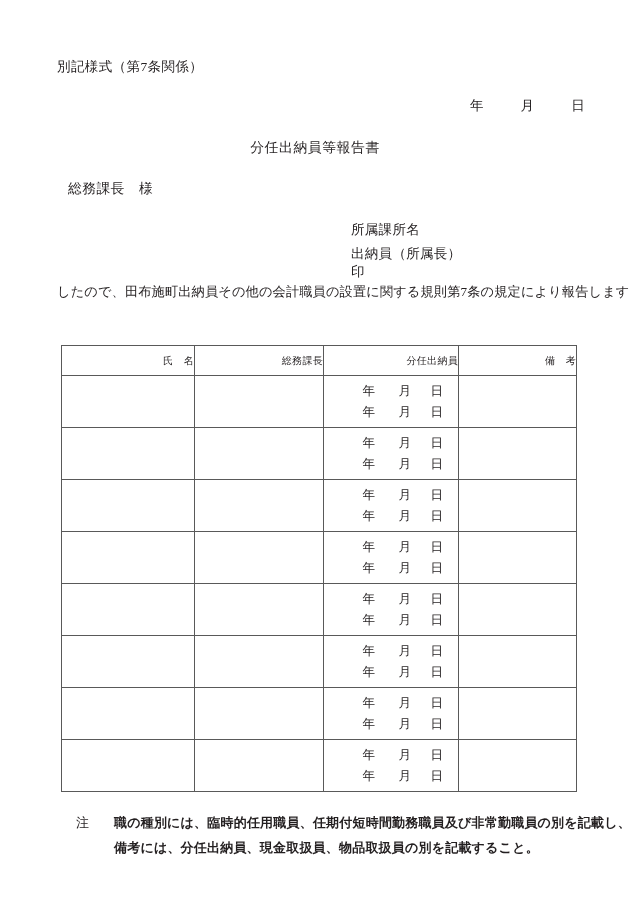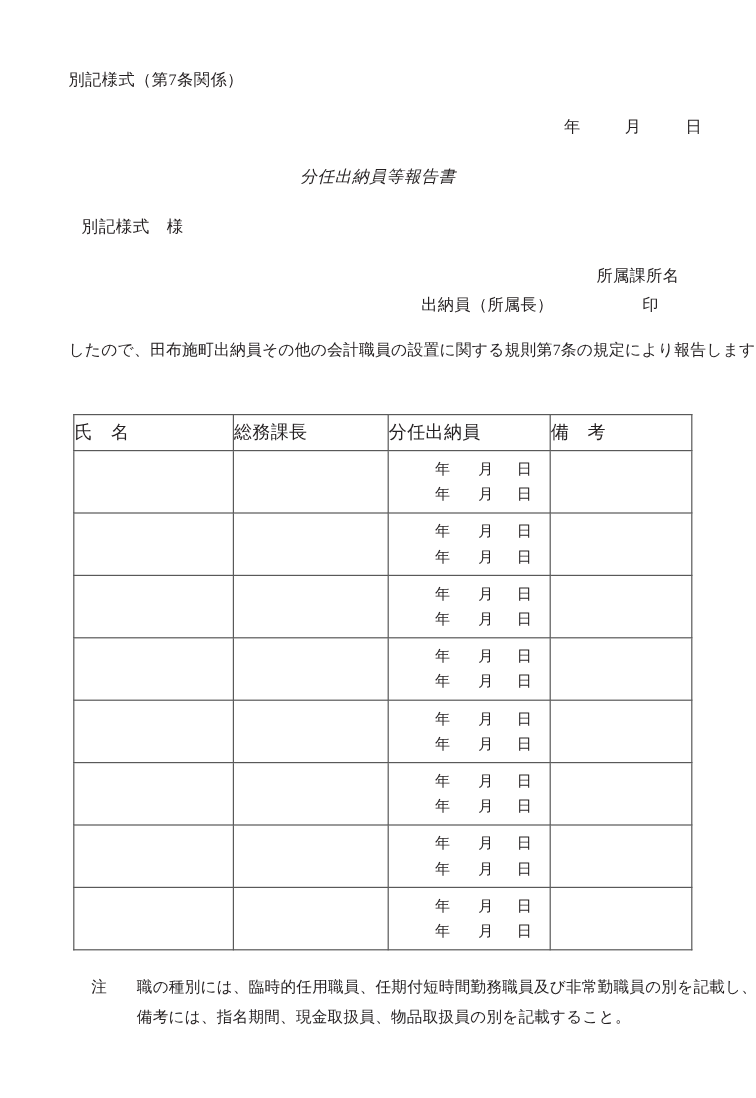--- a/index.html
+++ b/index.html
@@ -47,49 +47,48 @@
 
   
   .doc-title {
     position: absolute;
     left: 0;
     top: 139px;
     width: 630px;
     text-align: center;
     font-size: 13.8px;
     letter-spacing: 0.6px;
-    font-style: italic;
   }
 
   
   .addressee {
     position: absolute;
     left: 68px;
     top: 180px;
     font-size: 13.8px;
     letter-spacing: 0.4px;
     white-space: pre;
   }
 
   
   .sender {
     position: absolute;
     left: 351px;
     top: 221px;
     width: 215px;
     font-size: 13.5px;
     letter-spacing: 0.3px;
-    text-align: right;
   }
   .sender-line1 { white-space: pre; }
   .sender-line2 {
     margin-top: 6px;
     display: flex;
     justify-content: space-between;
     white-space: pre;
+    flex-direction: column;
   }
   .seal-mark { padding-right: 17px; }
 
   
   .body-para {
     position: absolute;
     left: 57px;
     top: 281px;
     width: 520px;
     font-size: 13.2px;
@@ -110,23 +109,23 @@
   }
   .form-table th,
   .form-table td {
     border: 1px solid #595959;
     padding: 0;
     font-weight: normal;
     vertical-align: middle;
   }
   .form-table th {
     height: 29px;
-    font-size: 15px;
+    font-size: 10px;
     letter-spacing: 0.3px;
-    text-align: left;
+    text-align: right;
     white-space: pre;
   }
   .col-name   { width: 133px; }
   .col-kind   { width: 129px; }
   .col-period { width: 135px; }
   .col-note   { width: 118px; }
 
   .form-table td.cell-blank { height: 51px; }
   .form-table td.cell-period {
     height: 51px;
@@ -154,38 +153,38 @@
     top: 810px;
     font-size: 13px;
     line-height: 25px;
     letter-spacing: 0.2px;
   }
   .note-row {
     display: flex;
     white-space: pre;
   }
   .note-label { width: 38px; flex: none; }
-  .note-text { flex: 1; }
+  .note-text { flex: 1; font-weight: bold; }
 </style>
 </head>
 <body>
 
 <div class="page">
 
   <div class="form-code">別記様式（第7条関係）</div>
 
   <div class="top-date">
     <span>年</span>
     <span>月</span>
     <span>日</span>
   </div>
 
   <div class="doc-title">分任出納員等報告書</div>
 
-  <div class="addressee">別記様式　様</div>
+  <div class="addressee">総務課長　様</div>
 
   <div class="sender">
     <div class="sender-line1">所属課所名</div>
     <div class="sender-line2">
       <span>出納員（所属長）</span>
       <span class="seal-mark">印</span>
     </div>
   </div>
 
   <div class="body-para">
@@ -347,17 +346,17 @@
       </tbody>
   </table>
 
   <div class="notes">
     <div class="note-row">
       <span class="note-label">注</span>
       <span class="note-text">職の種別には、臨時的任用職員、任期付短時間勤務職員及び非常勤職員の別を記載し、</span>
     </div>
     <div class="note-row">
       <span class="note-label"></span>
-      <span class="note-text">備考には、指名期間、現金取扱員、物品取扱員の別を記載すること。</span>
+      <span class="note-text">備考には、分任出納員、現金取扱員、物品取扱員の別を記載すること。</span>
     </div>
   </div>
 
 </div>
 
 </body></html>

